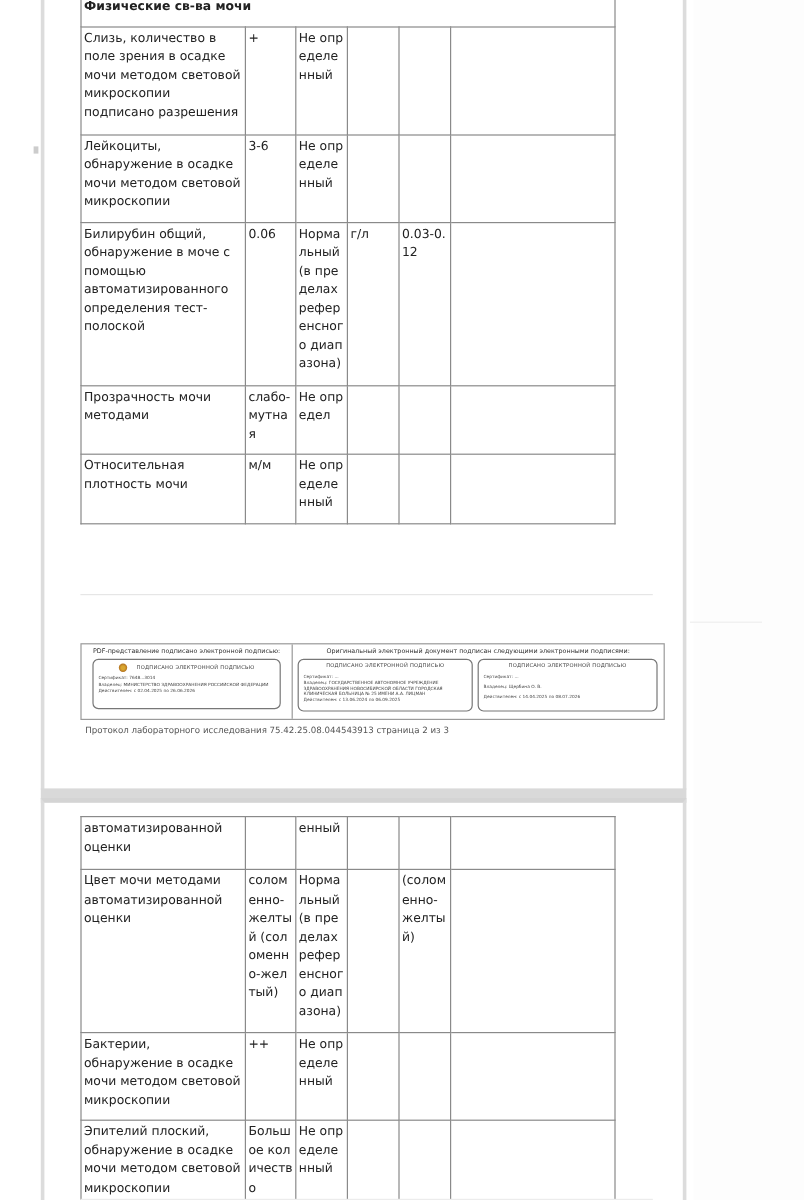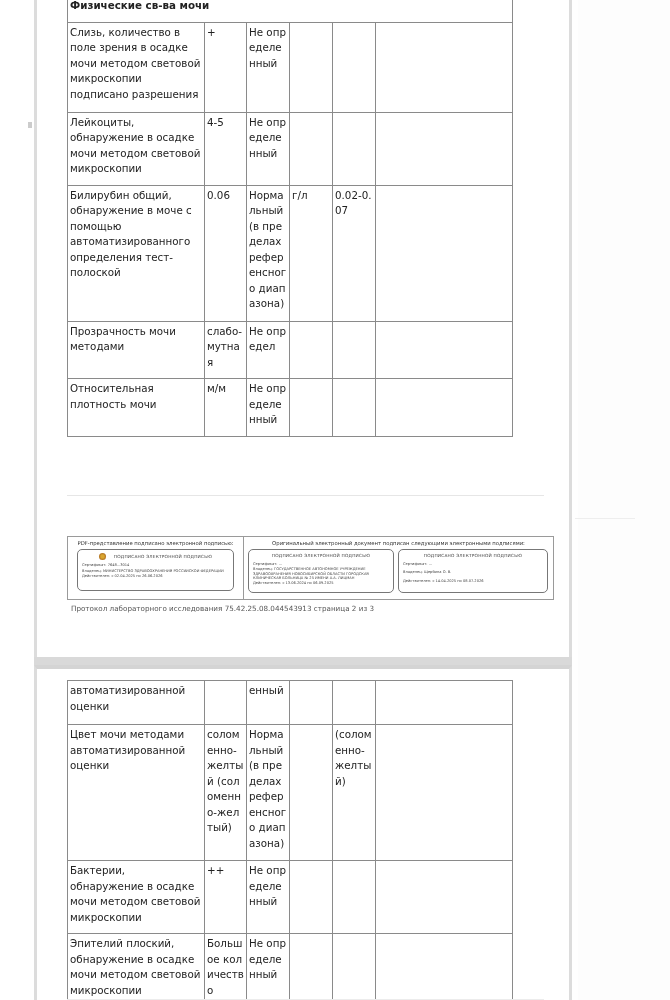--- a/index.html
+++ b/index.html
@@ -77,32 +77,32 @@
     <tr style="height:90px;">
       <td class="name">Слизь, количество в поле зрения в осадке мочи методом световой микроскопии подписано разрешения</td>
       <td>+</td>
       <td>Не определенный</td>
       <td></td>
       <td></td>
       <td></td>
     </tr>
     <tr style="height:56px;margin-top:40px;">
       <td class="name">Лейкоциты, обнаружение в осадке мочи методом световой микроскопии</td>
-      <td>4-5</td>
+      <td>3-6</td>
       <td>Не определенный</td>
       <td></td>
       <td></td>
       <td></td>
     </tr>
     <tr style="height:136px;">
       <td class="name">Билирубин общий, обнаружение в моче с помощью автоматизированного определения тест-полоской</td>
       <td>0.06</td>
       <td>Нормальный (в пределах референсного диапазона)</td>
       <td>г/л</td>
-      <td>0.02-0.07</td>
+      <td>0.03-0.12</td>
       <td></td>
     </tr>
     <tr style="height:43px;">
       <td class="name">Прозрачность мочи методами</td>
       <td>слабо-мутная</td>
       <td>Не определ</td>
       <td></td>
       <td></td>
       <td></td>
     </tr>

